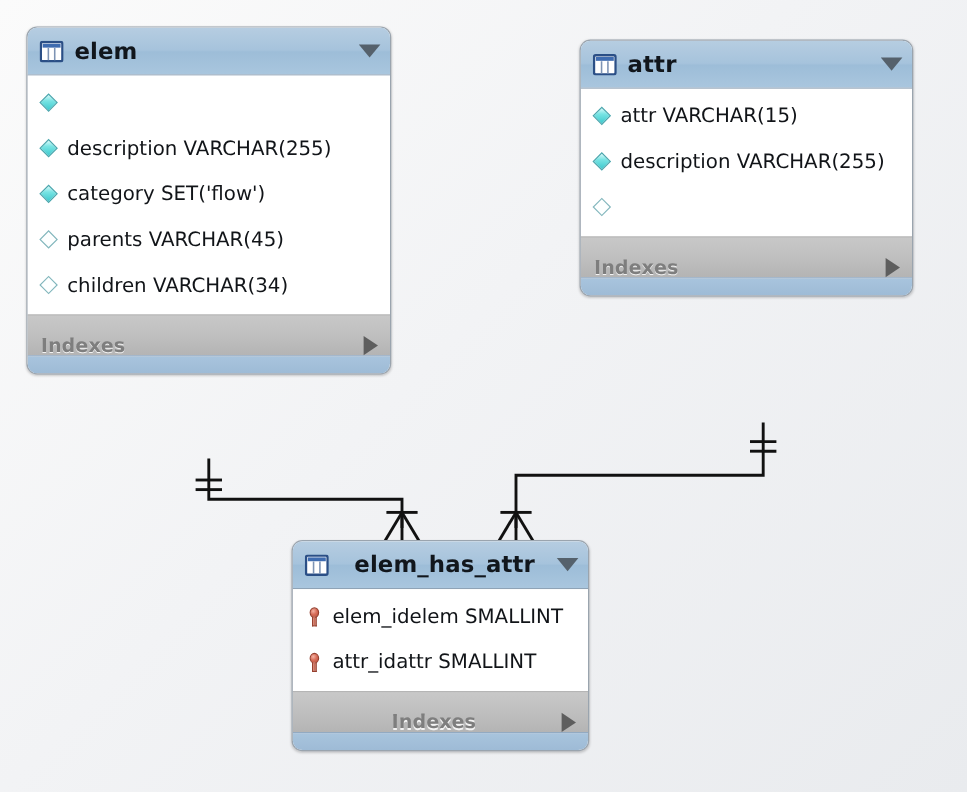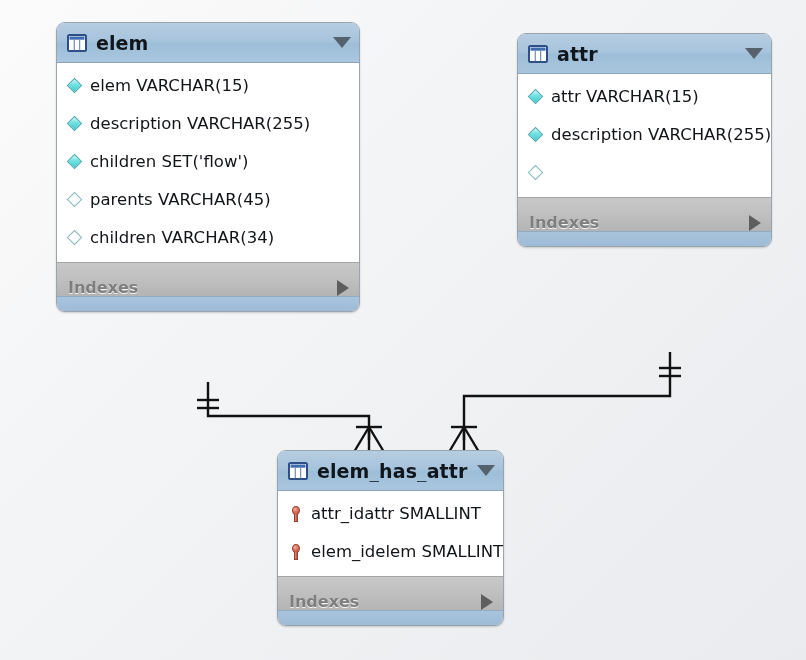--- a/index.html
+++ b/index.html
@@ -13,21 +13,20 @@
     position: relative;
     overflow: hidden;
     background: linear-gradient(135deg, #fbfbfb 0%, #f2f3f5 45%, #e9ebee 100%);
     font-family: "DejaVu Sans", "Liberation Sans", sans-serif;
   }
 
   
   #canvas {
     position: absolute;
     inset: 0;
-    margin-left: 34px;
   }
 
   
   #connectors {
     position: absolute;
     left: 0;
     top: 0;
     width: 806px;
     height: 660px;
     pointer-events: none;
@@ -256,48 +255,47 @@
           <line x1="12.6" y1="6" x2="12.6" y2="16.2" stroke="#7d93b4" stroke-width="1.3"></line>
         </svg>
       </span>
       <span class="entity-title">elem</span>
       <span class="collapse-caret"></span>
     </div>
 
     <div class="entity-body">
       <div class="col-row">
         <span class="col-icon icon-diamond-filled"></span>
-        <span class="col-label">elem VARCHAR(15)</span>
       </div>
       <div class="col-row">
         <span class="col-icon icon-diamond-filled"></span>
         <span class="col-label">description VARCHAR(255)</span>
       </div>
       <div class="col-row">
         <span class="col-icon icon-diamond-filled"></span>
-        <span class="col-label">children SET('flow')</span>
+        <span class="col-label">category SET('flow')</span>
       </div>
       <div class="col-row">
         <span class="col-icon icon-diamond-hollow"></span>
         <span class="col-label">parents VARCHAR(45)</span>
       </div>
       <div class="col-row">
         <span class="col-icon icon-diamond-hollow"></span>
         <span class="col-label">children VARCHAR(34)</span>
       </div>
     </div>
 
     <div class="entity-footer">
       <span class="footer-label">Indexes</span>
       <span class="expand-caret"></span>
     </div>
     <div class="entity-strip"></div>
   </div>
 
-  <div class="entity" id="entity-attr" style="left:483px; top:33px; width:255px;">
+  <div class="entity" id="entity-attr" style="left:483px; top:33px; width:278px;">
     <div class="entity-header">
       <span class="tbl-icon">
         <svg width="20" height="18" viewBox="0 0 20 18">
           <rect x="1" y="1" width="18" height="16" rx="1.5" fill="#ffffff" stroke="#2b4f86" stroke-width="2"></rect>
           <rect x="2.5" y="2.5" width="15" height="3.2" fill="#3f6cb0"></rect>
           <line x1="7.3" y1="6" x2="7.3" y2="16.2" stroke="#7d93b4" stroke-width="1.3"></line>
           <line x1="12.6" y1="6" x2="12.6" y2="16.2" stroke="#7d93b4" stroke-width="1.3"></line>
         </svg>
       </span>
       <span class="entity-title">attr</span>
@@ -318,42 +316,42 @@
       </div>
     </div>
 
     <div class="entity-footer">
       <span class="footer-label">Indexes</span>
       <span class="expand-caret"></span>
     </div>
     <div class="entity-strip"></div>
   </div>
 
-  <div class="entity" id="entity-elem_has_attr" style="left:243px; top:450px; width:227px;">
+  <div class="entity" id="entity-elem_has_attr" style="left:243px; top:450px; width:248px;text-align:center;">
     <div class="entity-header">
       <span class="tbl-icon">
         <svg width="20" height="18" viewBox="0 0 20 18">
           <rect x="1" y="1" width="18" height="16" rx="1.5" fill="#ffffff" stroke="#2b4f86" stroke-width="2"></rect>
           <rect x="2.5" y="2.5" width="15" height="3.2" fill="#3f6cb0"></rect>
           <line x1="7.3" y1="6" x2="7.3" y2="16.2" stroke="#7d93b4" stroke-width="1.3"></line>
           <line x1="12.6" y1="6" x2="12.6" y2="16.2" stroke="#7d93b4" stroke-width="1.3"></line>
         </svg>
       </span>
       <span class="entity-title">elem_has_attr</span>
       <span class="collapse-caret"></span>
     </div>
 
     <div class="entity-body">
       <div class="col-row">
         <span class="col-icon icon-pk-red"></span>
+        <span class="col-label">elem_idelem SMALLINT</span>
+      </div>
+      <div class="col-row">
+        <span class="col-icon icon-pk-red"></span>
         <span class="col-label">attr_idattr SMALLINT</span>
-      </div>
-      <div class="col-row">
-        <span class="col-icon icon-pk-red"></span>
-        <span class="col-label">elem_idelem SMALLINT</span>
       </div>
     </div>
 
     <div class="entity-footer">
       <span class="footer-label">Indexes</span>
       <span class="expand-caret"></span>
     </div>
     <div class="entity-strip"></div>
   </div>
 

